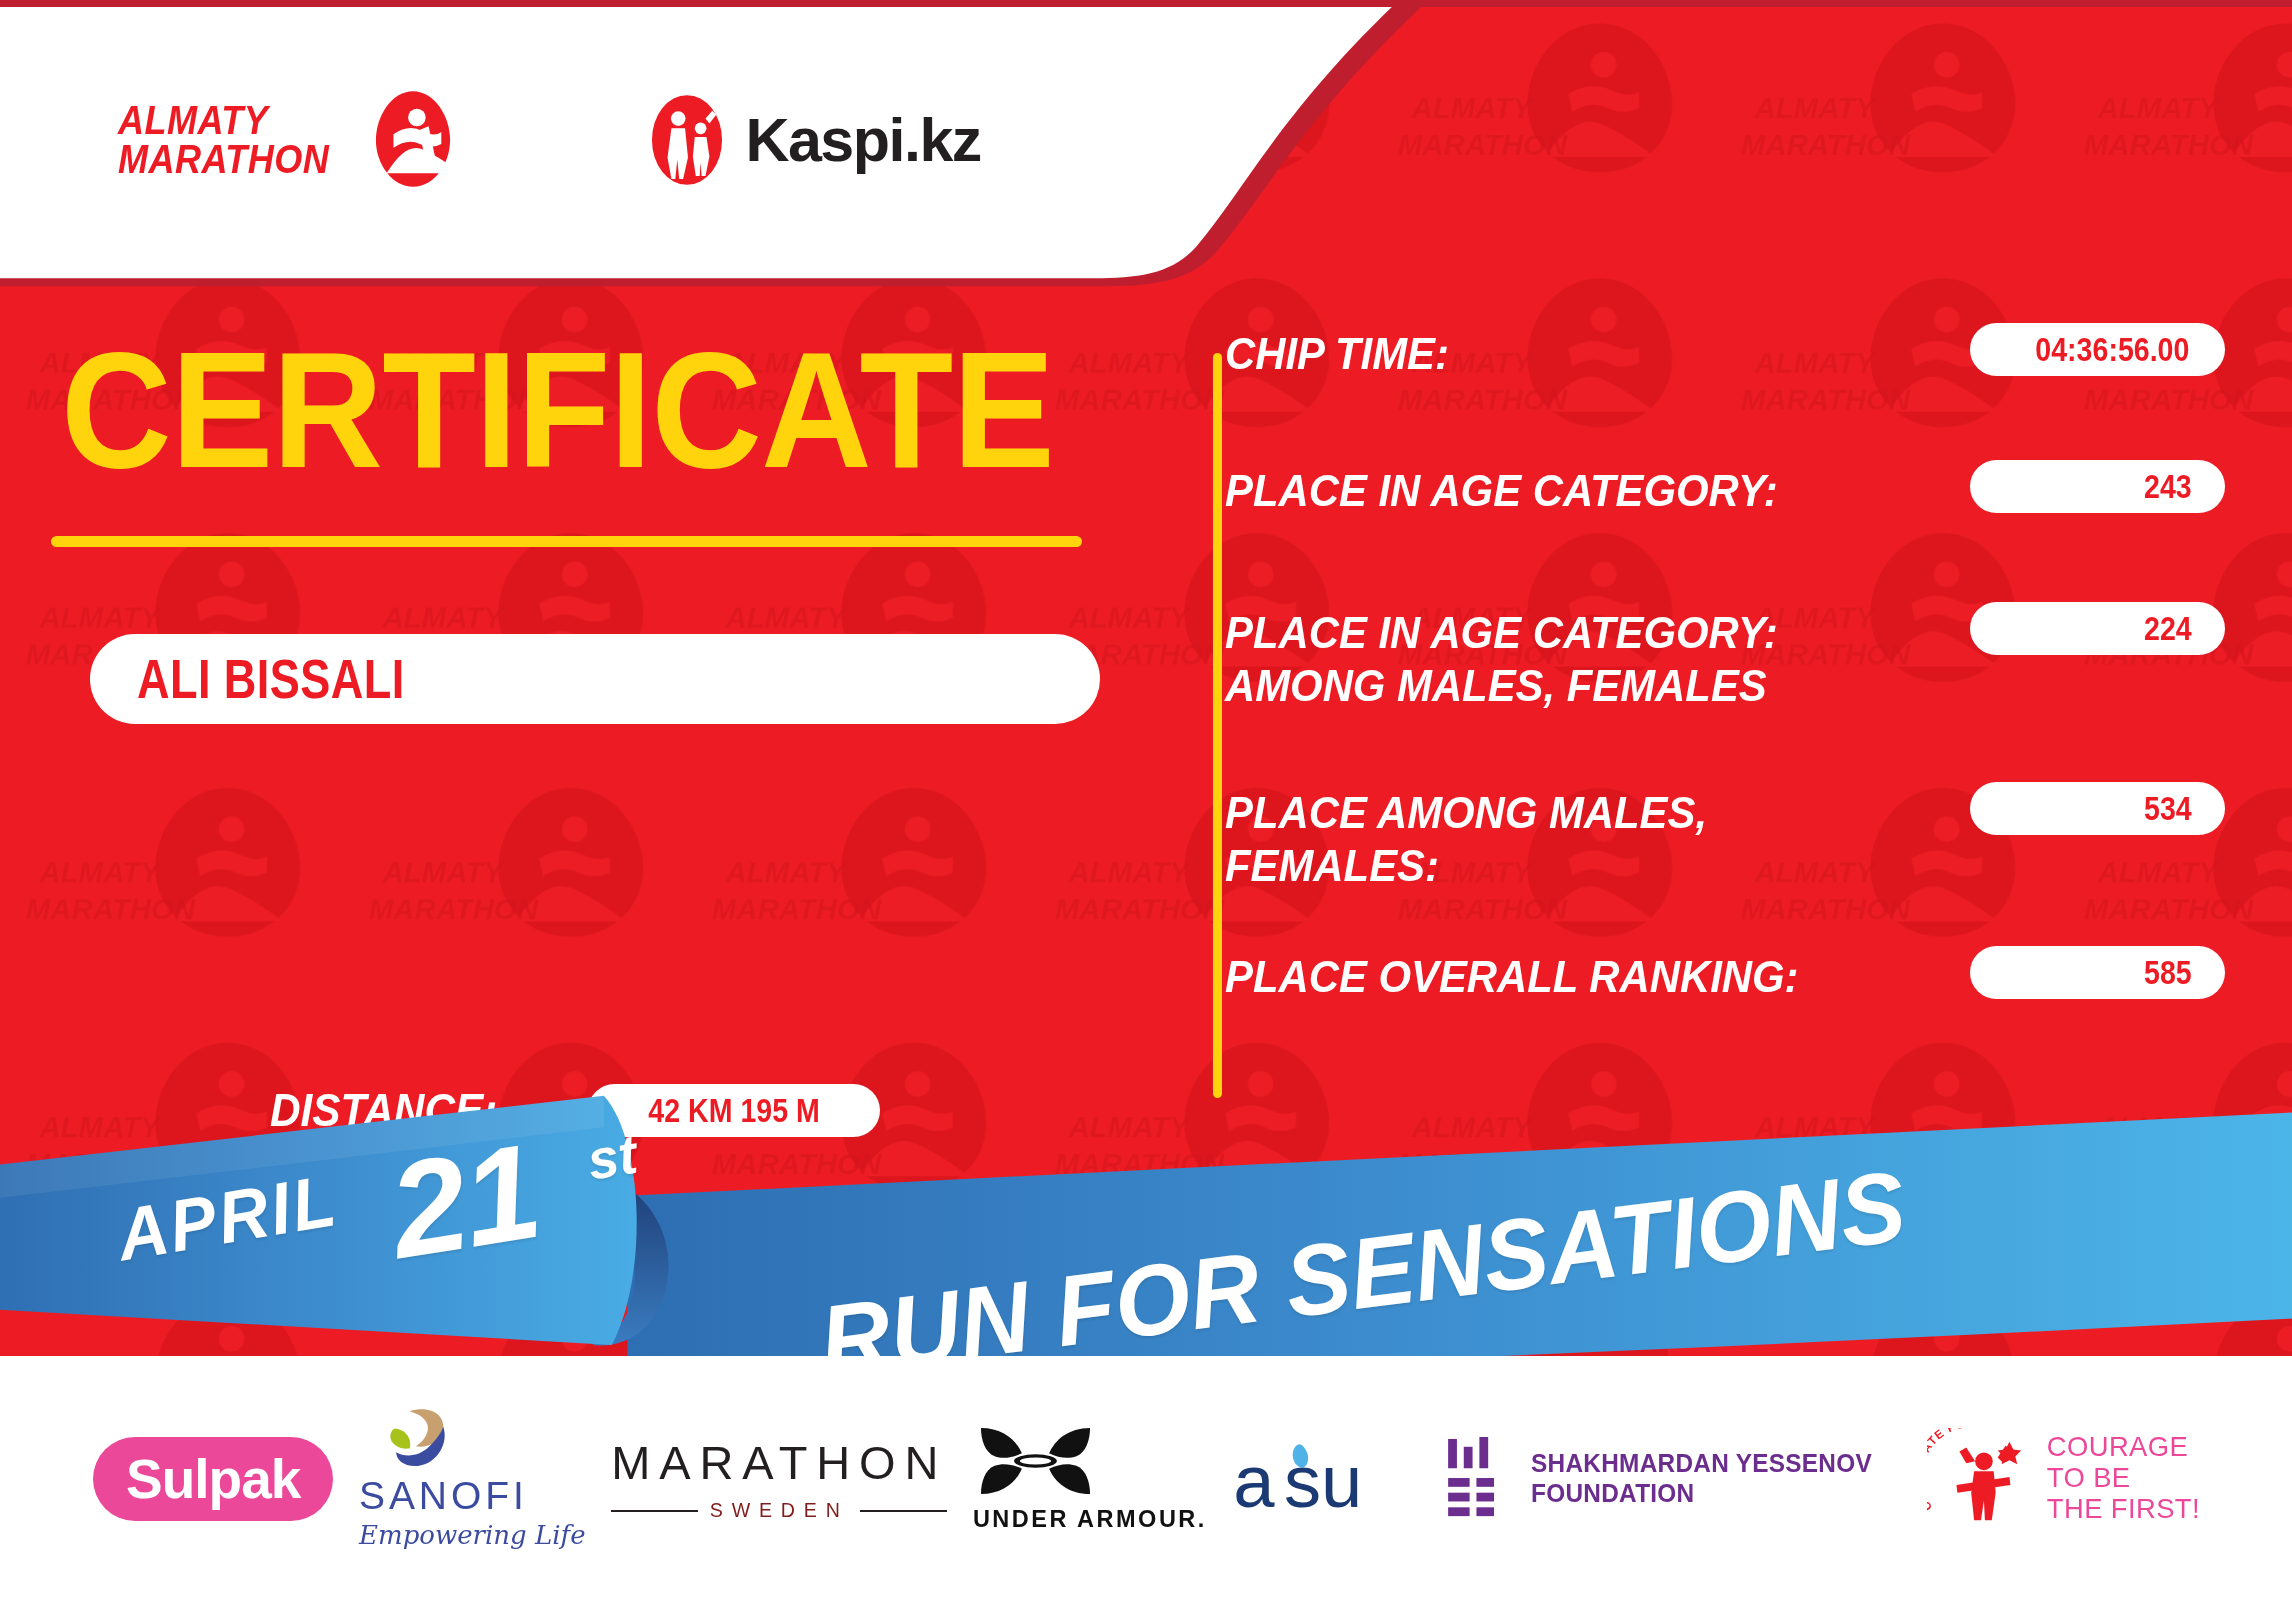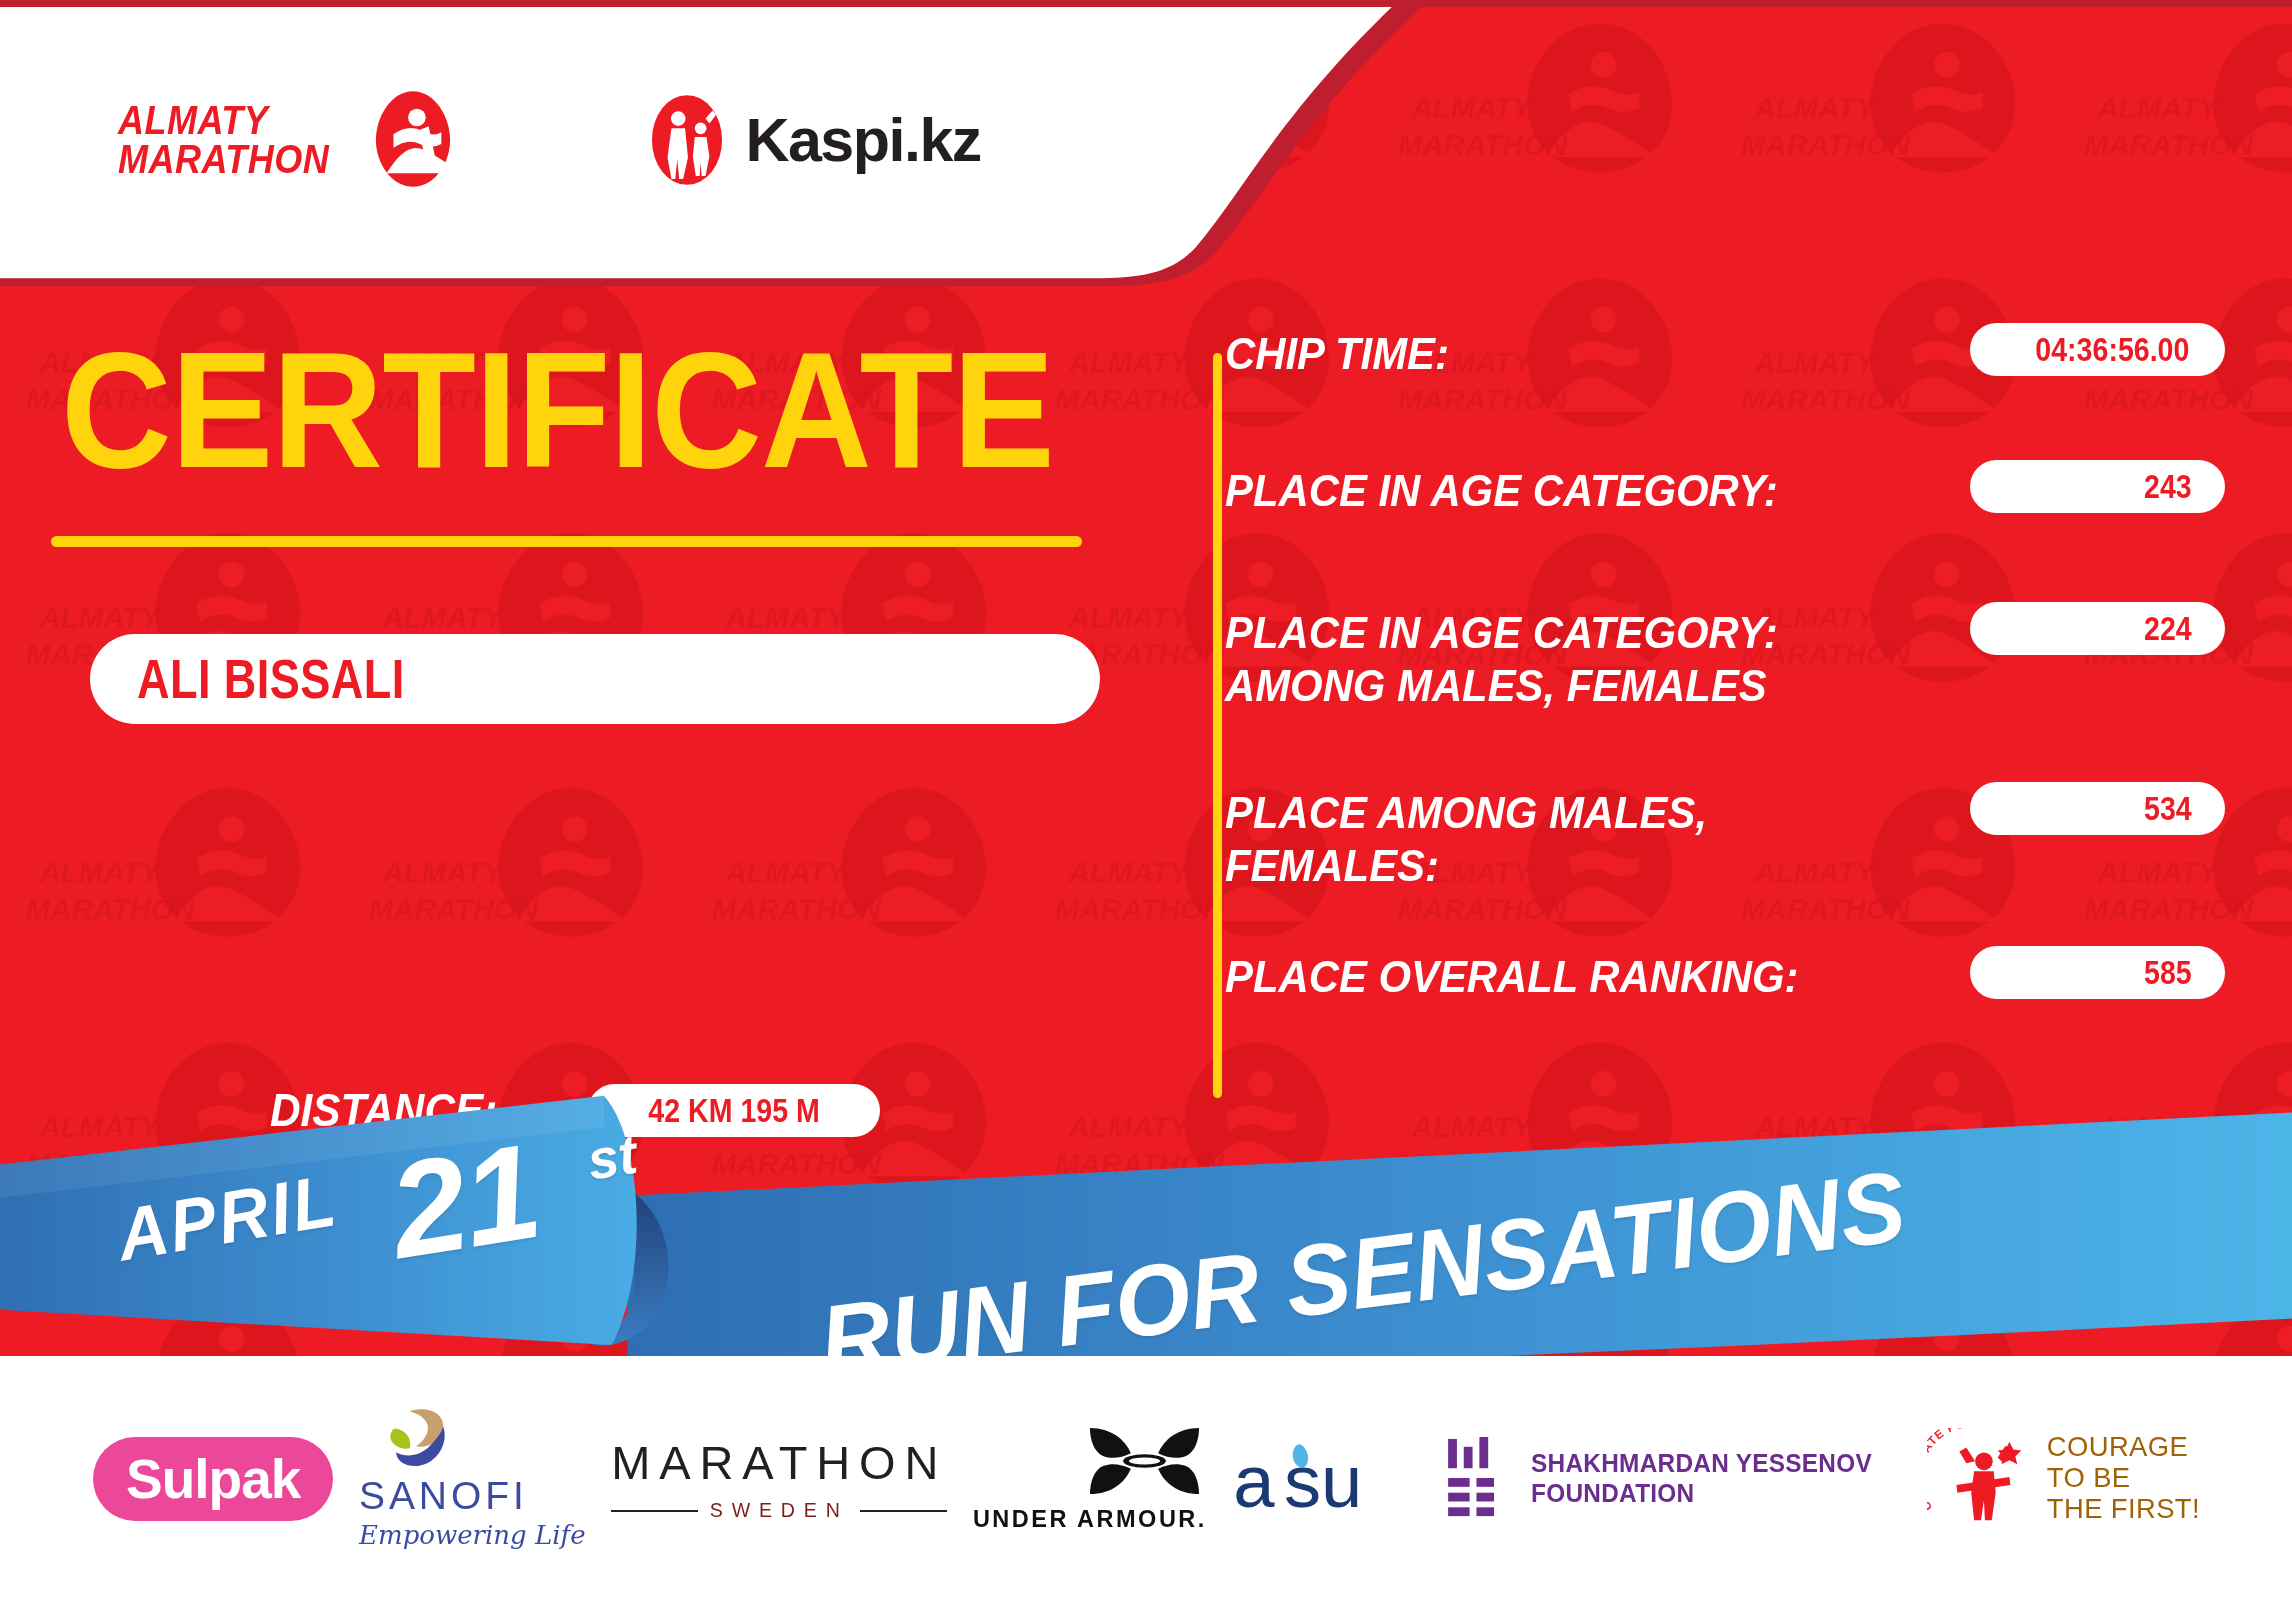--- a/index.html
+++ b/index.html
@@ -155,35 +155,35 @@
   .sanofi { display:flex; flex-direction:column; align-items:flex-start; gap:2px; }
   .sanofi-word { color:#3B4BA0; font-size:39px; letter-spacing:3.9px; font-weight:500; }
   .sanofi-tag { color:#3B4BA0; font-size:26px; font-style:italic; font-family:"DejaVu Serif", serif; }
 
   .oriflame { display:flex; flex-direction:column; align-items:center; gap:8.8px; }
   .ori-word { color:#231F20; font-size:47px; letter-spacing:8.8px; font-weight:400; }
   .ori-sub { display:flex; align-items:center; gap:11.8px; width:100%; }
   .ori-line { flex:1; height:2px; background:#231F20; }
   .ori-sweden { color:#7f1d1d; font-size:19.6px; letter-spacing:8.8px; }
 
-  .ua { display:flex; flex-direction:column; align-items:flex-end; gap:7.8px; }
+  .ua { display:flex; flex-direction:column; align-items:flex-start; gap:7.8px; }
   .ua-word { color:#111; font-size:23.5px; font-weight:bold; letter-spacing:2.5px; }
 
   .asu-wrap { display:flex; align-items:center; }
 
   .yessenov { display:flex; align-items:center; gap:25.5px; }
   .yess-text { display:flex; flex-direction:column; line-height:1.12; }
   .yess-text span {
     color:#6B2D8E; font-size:26.5px; font-weight:bold; letter-spacing:0.3px;
     transform:scaleX(0.92); transform-origin:left center; white-space:nowrap;
   }
 
   .courage { display:flex; align-items:center; gap:13.7px; }
   .courage-text { display:flex; flex-direction:column; line-height:1.13; }
-  .courage-text span { color:#a16207; font-size:27.4px; letter-spacing:0.4px; white-space:nowrap; }
+  .courage-text span { color:#ec4899; font-size:27.4px; letter-spacing:0.4px; white-space:nowrap; }
 </style>
 </head>
 <body>
 
 <div id="cert">
 
   <svg class="watermark" width="2293" height="1621" viewBox="0 0 2339 1654" aria-hidden="true">
     <defs>
       <pattern id="wm" width="350" height="260" patternUnits="userSpaceOnUse">
         <g fill="#D4121A" opacity="0.62">

